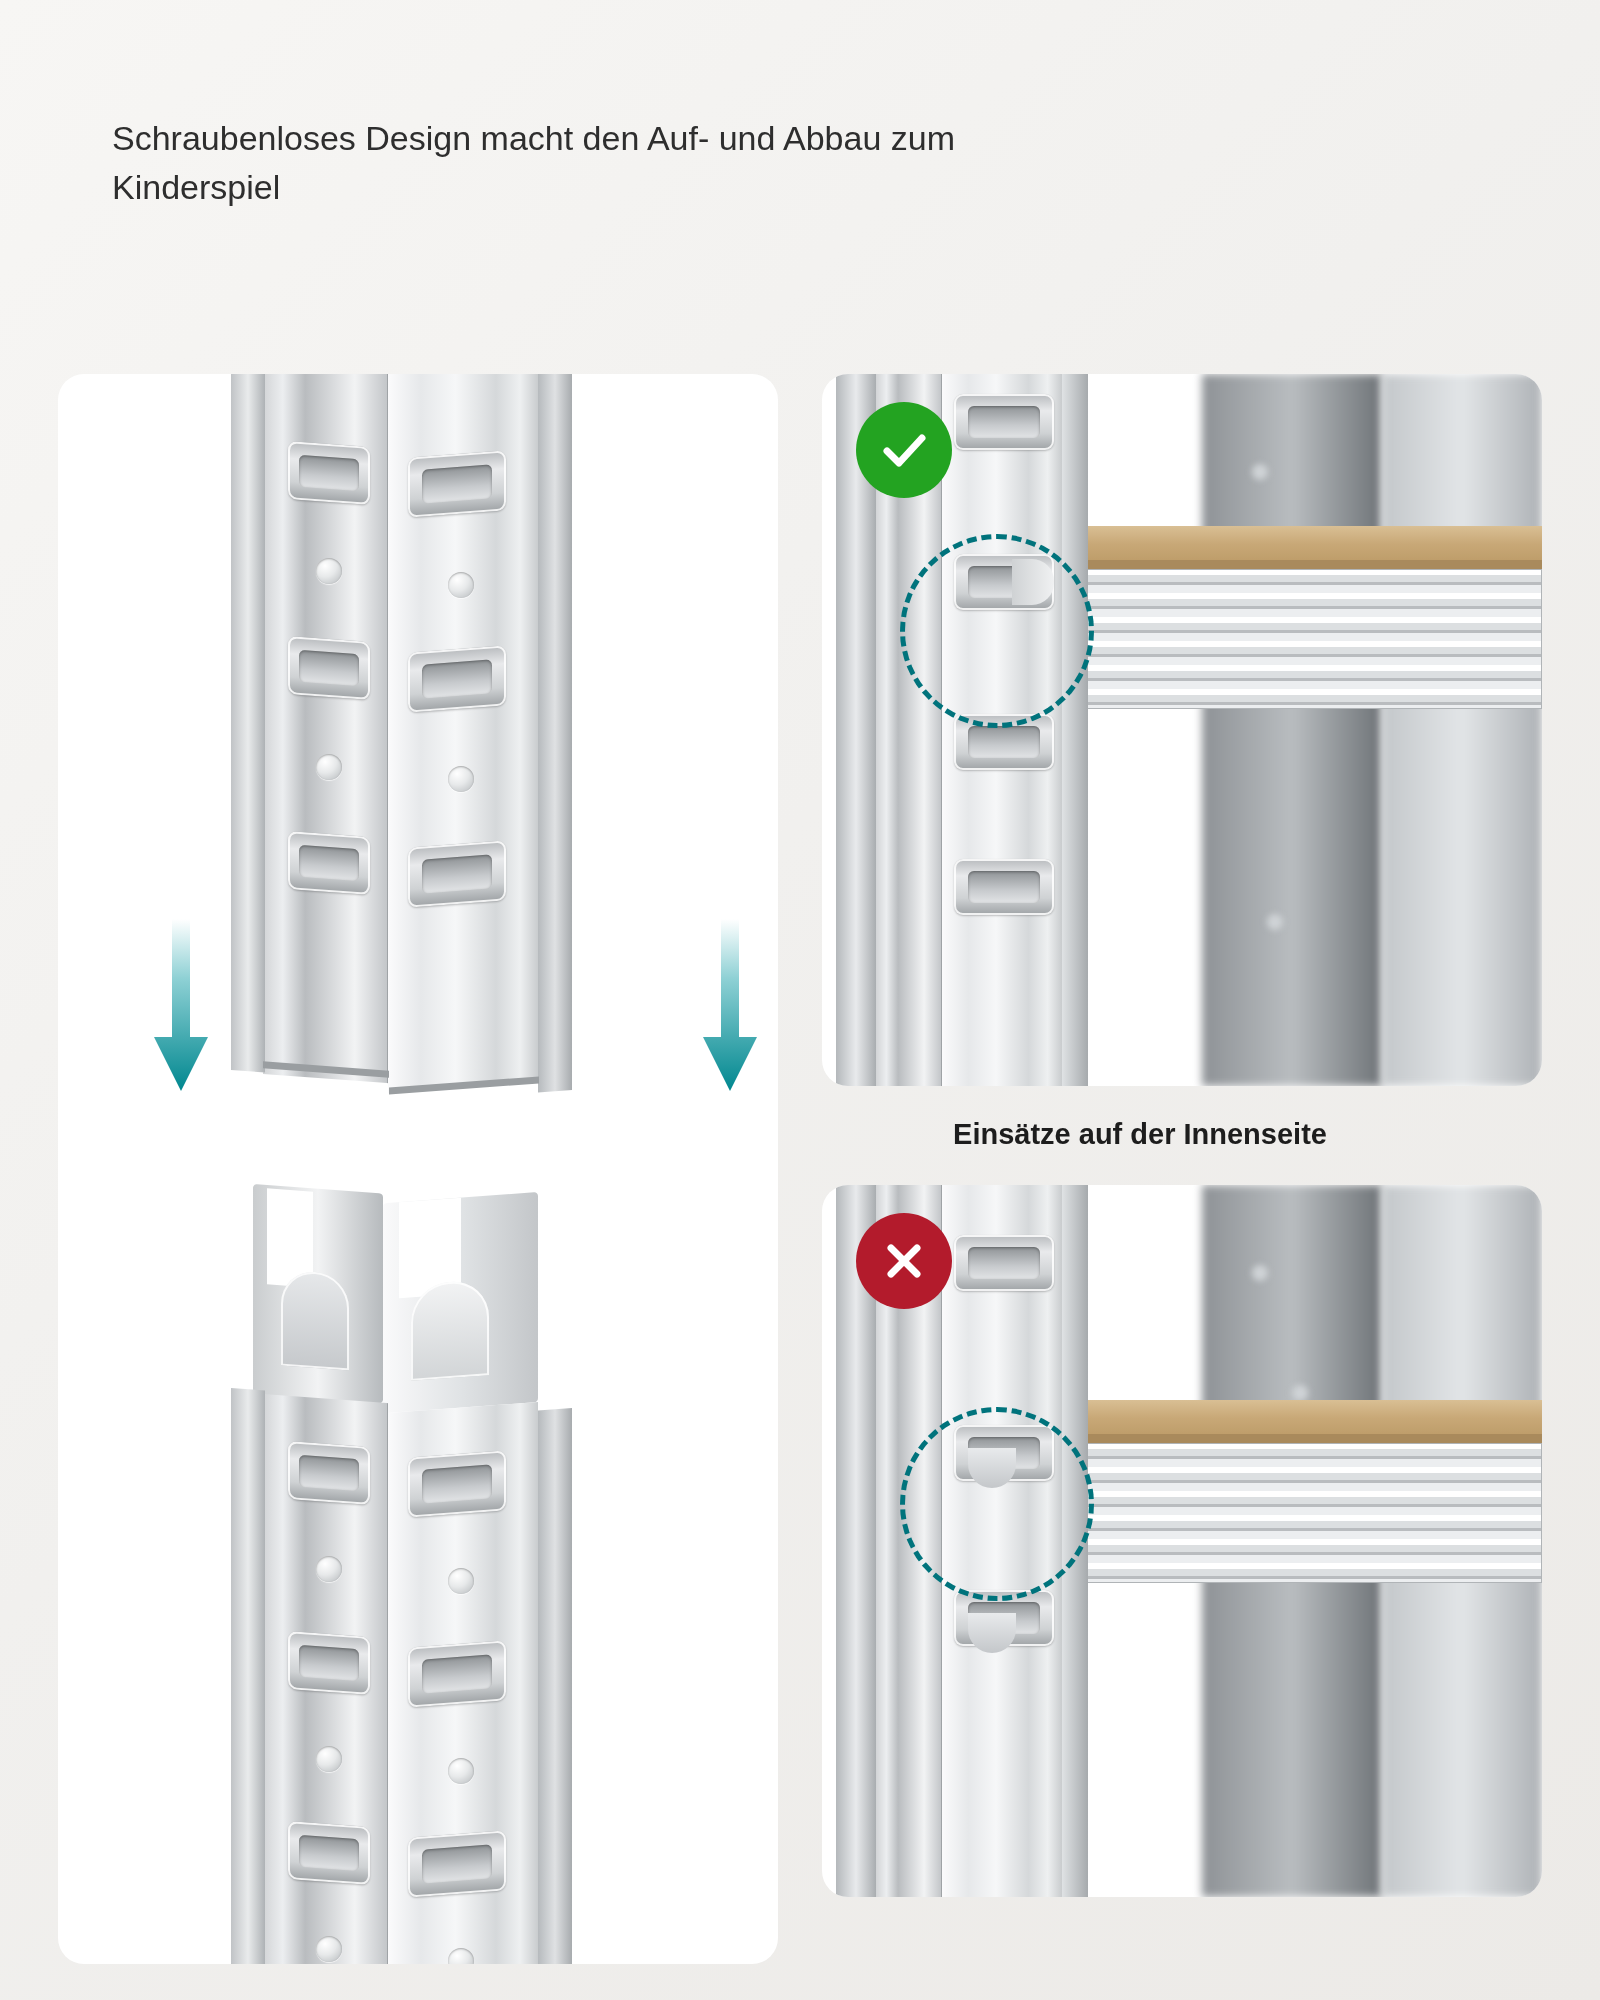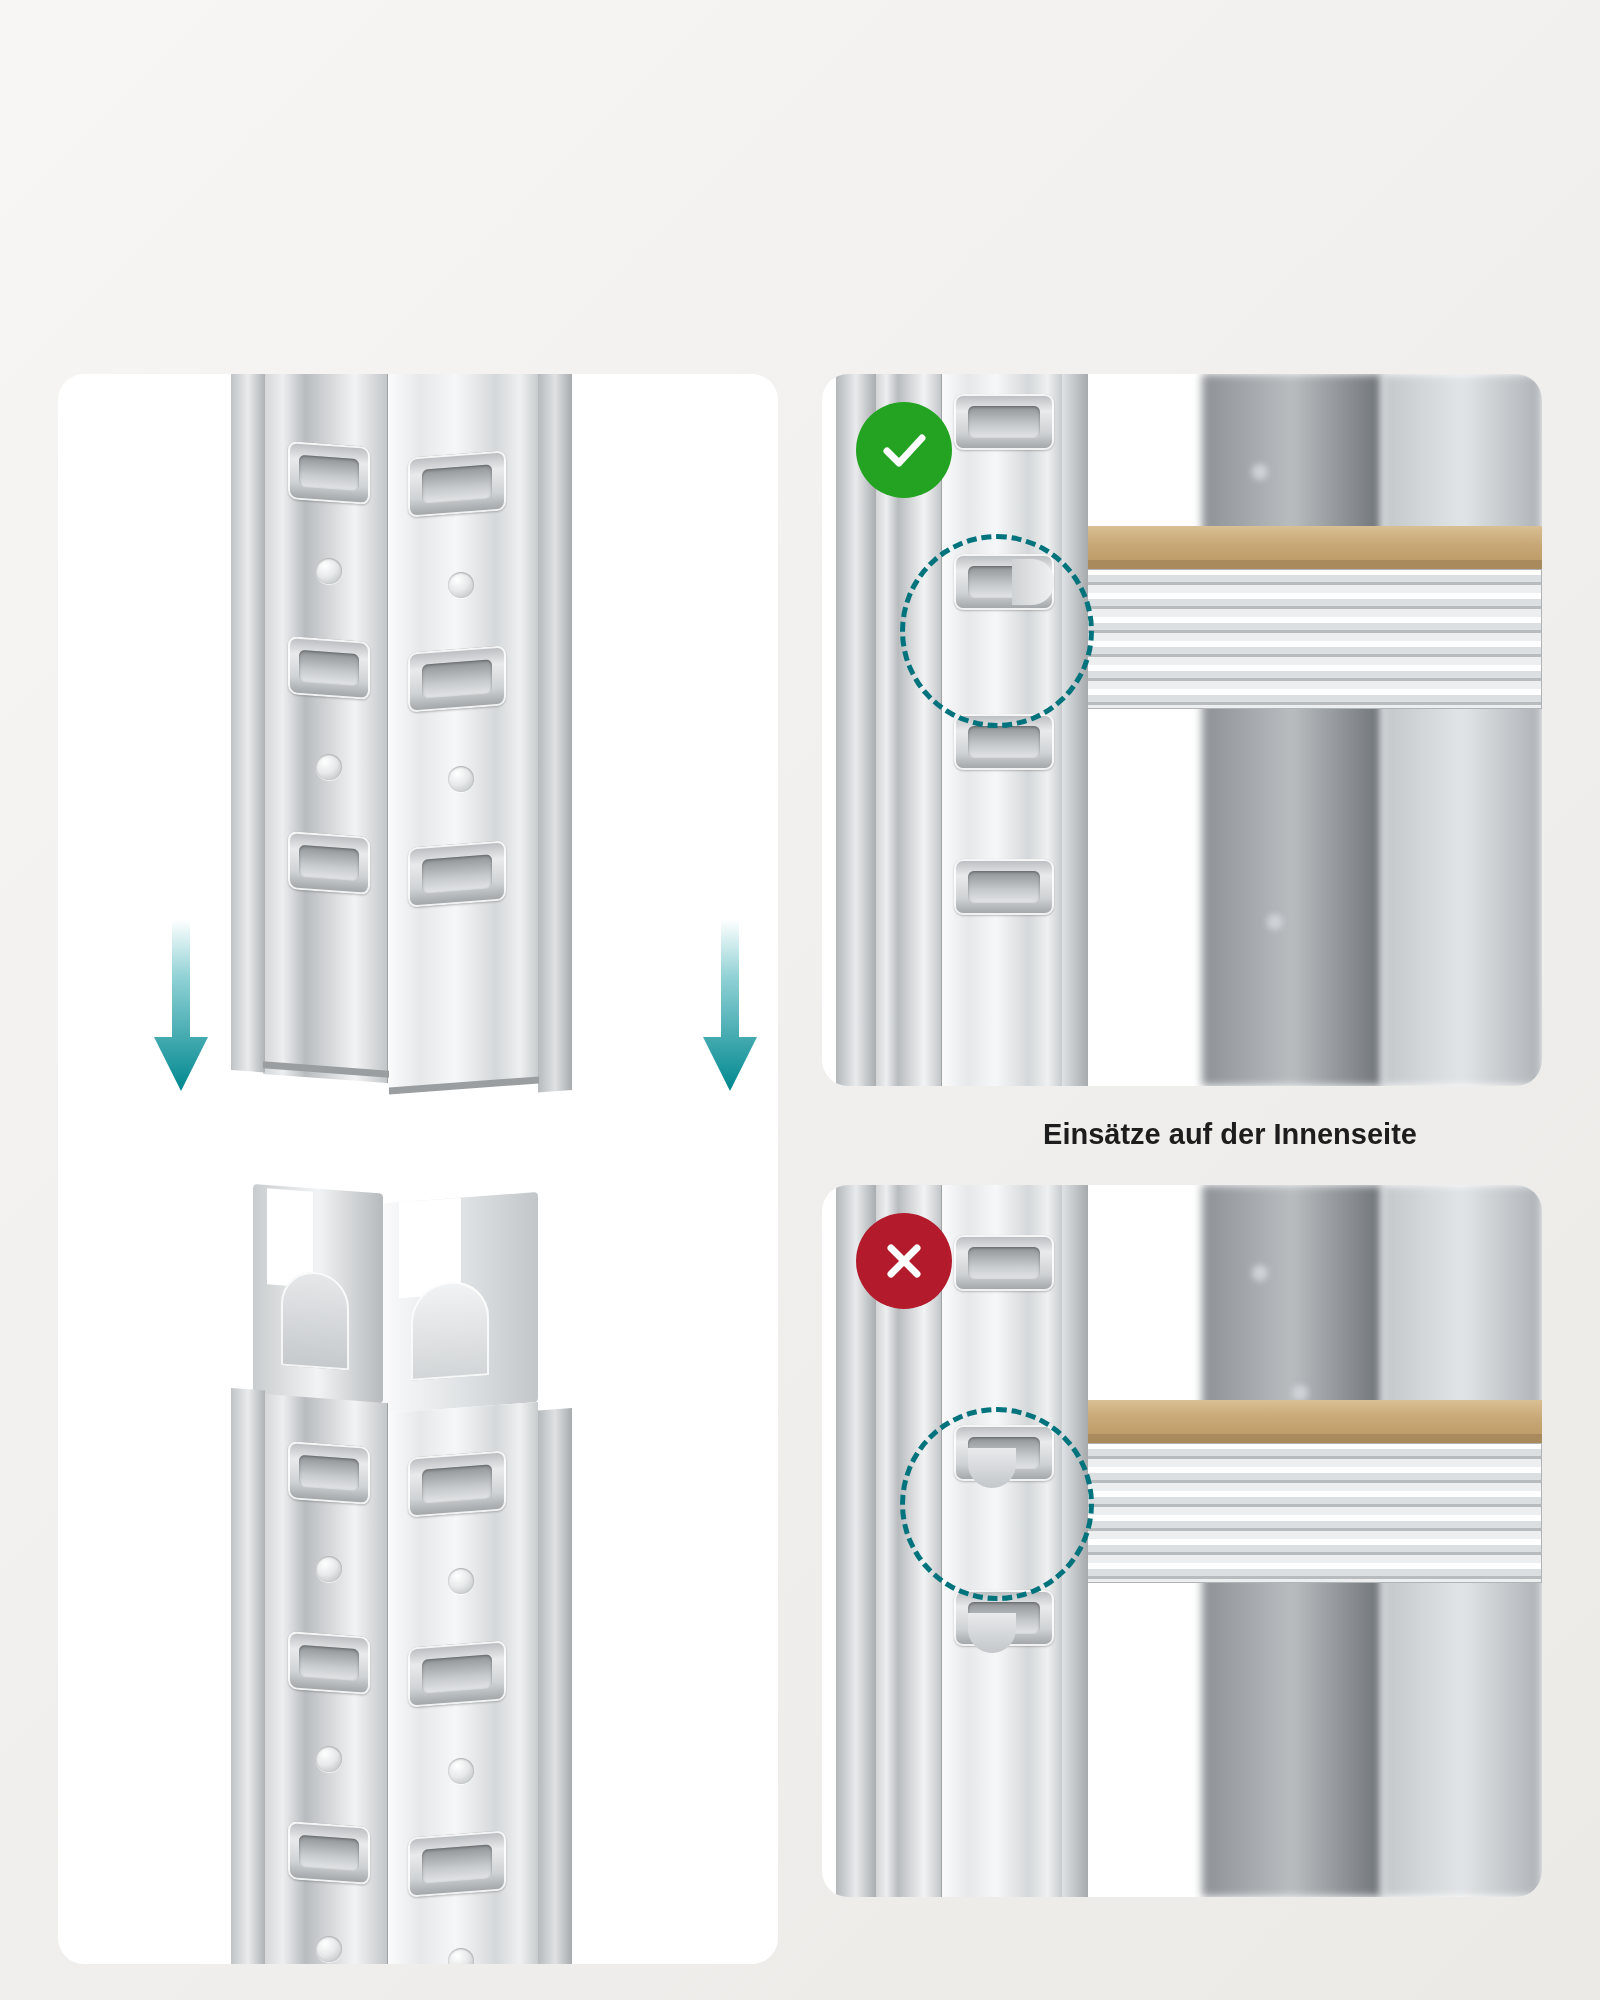--- a/index.html
+++ b/index.html
@@ -73,21 +73,21 @@
 
   .caption {
     position: absolute;
     width: 720px;
     text-align: center;
     font-size: 29px;
     font-weight: bold;
     color: #1d1d1d;
   }
   .caption-top {
-    left: 870px;
+    left: 780px;
     top: 1118px;
   }
   .caption-bottom {
     left: 822px;
     top: 1929px;
   }
 
   
   .post {
     position: absolute;
@@ -193,20 +193,21 @@
     position: absolute;
     filter: blur(4px);
   }
 </style>
 </head>
 <body>
 
 <div class="page">
 
   <div class="header">
+    <p class="subheadline">Schraubenloses Design macht den Auf- und Abbau zum Kinderspiel</p>
   </div>
 
   <div class="panel panel-left">
 
     <div class="post" style="left:145px; top:-70px; width:420px; height:790px;">
 
       <div class="face face-left" style="left:60px; top:0; width:125px; height:770px;
                   transform: skewY(4.2deg); transform-origin: top left;"></div>
 
       <div class="face face-right" style="left:185px; top:8px; width:150px; height:770px;

